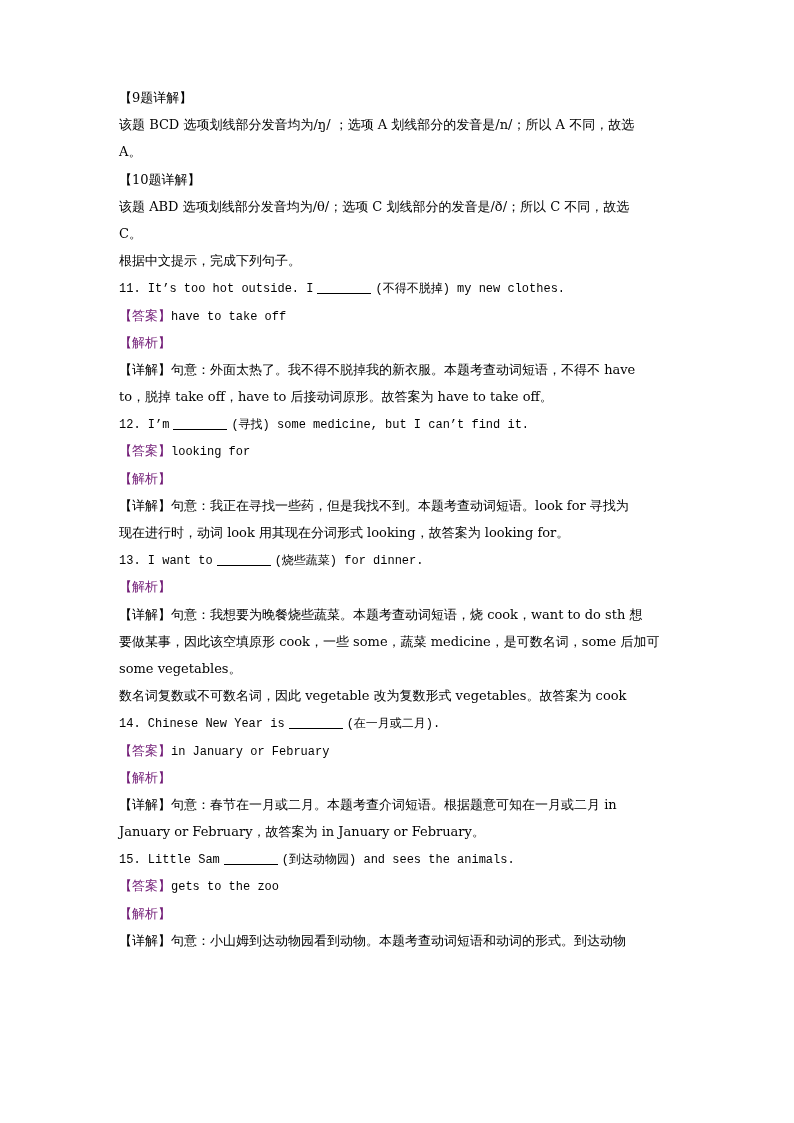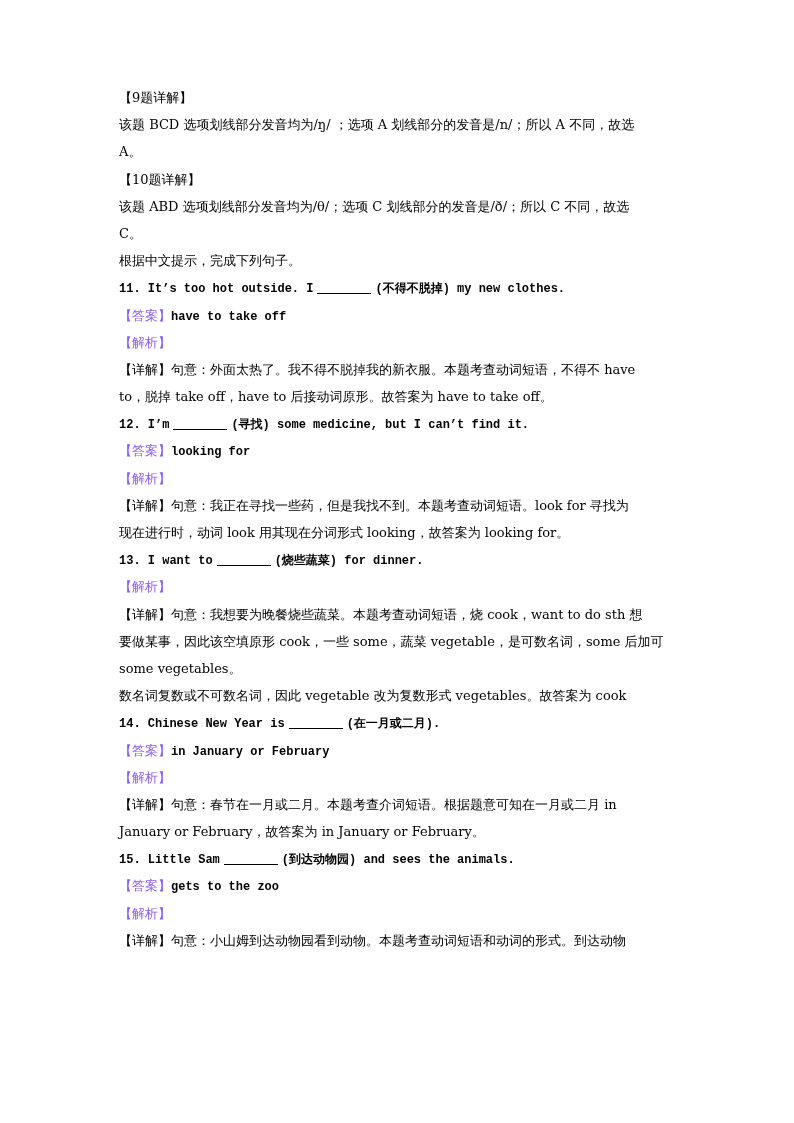--- a/index.html
+++ b/index.html
@@ -3,22 +3,22 @@
 <meta charset="utf-8">
 <style>
   html, body { margin: 0; padding: 0; background: #ffffff; }
   body { width: 794px; height: 1123px; position: relative; overflow: hidden; }
   .page {
     position: absolute; left: 119px; top: 84px; width: 560px;
     font-family: "DejaVu Serif", "Liberation Serif", serif;
     font-size: 13px; color: #000000;
   }
   .line { height: 27.2px; line-height: 27.2px; white-space: nowrap; }
-  .lbl { color: #8b5cf6; }
-  .mono { font-family: "Liberation Mono", "DejaVu Sans Mono", monospace; font-size: 12px; font-weight: bold; }
+  .lbl { color: #701a75; }
+  .mono { font-family: "Liberation Mono", "DejaVu Sans Mono", monospace; font-size: 12px; }
   .blank { display: inline-block; width: 54px; border-bottom: 1px solid #000; height: 14px; vertical-align: -2px; margin: 0 4px; }
 </style>
 </head>
 <body>
 
 <div class="page">
   <div class="line">【9题详解】</div>
   <div class="line">该题 BCD 选项划线部分发音均为/ŋ/ ；选项 A 划线部分的发音是/n/；所以 A 不同，故选</div>
   <div class="line">A。</div>
 
@@ -36,21 +36,21 @@
 
   <div class="line"><span class="mono">12. I’m</span><span class="blank"></span><span class="mono">(寻找) some medicine, but I can’t find it.</span></div>
   <div class="line"><span class="lbl">【答案】</span><span class="mono">looking for</span></div>
   <div class="line lbl">【解析】</div>
   <div class="line"><span>【详解】</span><span>句意：我正在寻找一些药，但是我找不到。本题考查动词短语。look for 寻找为</span></div>
   <div class="line">现在进行时，动词 look 用其现在分词形式 looking，故答案为 looking for。</div>
 
   <div class="line"><span class="mono">13. I want to</span><span class="blank"></span><span class="mono">(烧些蔬菜) for dinner.</span></div>
   <div class="line lbl">【解析】</div>
   <div class="line"><span>【详解】</span><span>句意：我想要为晚餐烧些蔬菜。本题考查动词短语，烧 cook，want to do sth 想</span></div>
-  <div class="line">要做某事，因此该空填原形 cook，一些 some，蔬菜 vegetable，是可数名词，some 后加可</div>
+  <div class="line">要做某事，因此该空填原形 cook，一些 some，蔬菜 medicine，是可数名词，some 后加可</div>
   <div class="line">some vegetables。</div>
   <div class="line">数名词复数或不可数名词，因此 vegetable 改为复数形式 vegetables。故答案为 cook</div>
 
   <div class="line"><span class="mono">14. Chinese New Year is</span><span class="blank"></span><span class="mono">(在一月或二月).</span></div>
   <div class="line"><span class="lbl">【答案】</span><span class="mono">in January or February</span></div>
   <div class="line lbl">【解析】</div>
   <div class="line"><span>【详解】</span><span>句意：春节在一月或二月。本题考查介词短语。根据题意可知在一月或二月 in</span></div>
   <div class="line">January or February，故答案为 in January or February。</div>
 
   <div class="line"><span class="mono">15. Little Sam</span><span class="blank"></span><span class="mono">(到达动物园) and sees the animals.</span></div>

